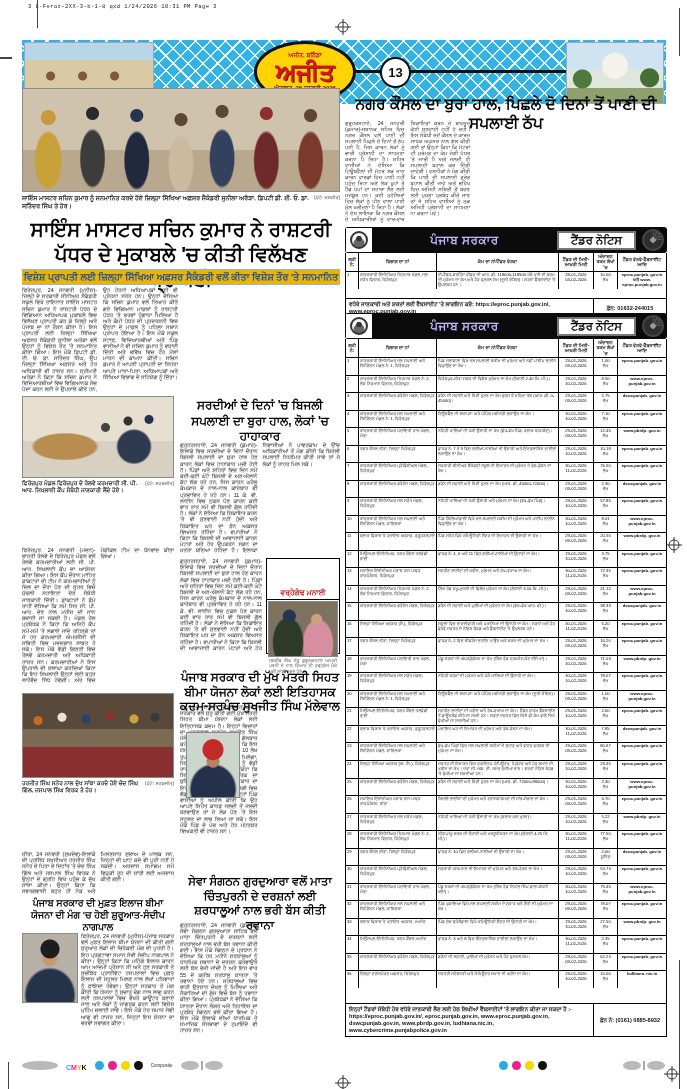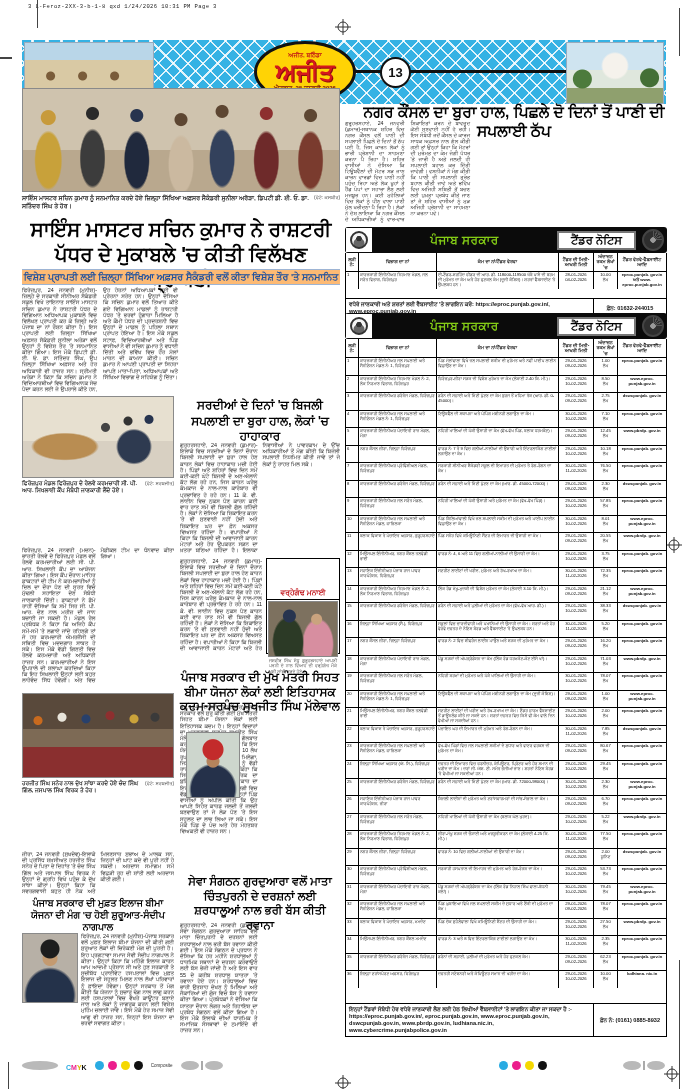--- a/index.html
+++ b/index.html
@@ -103,34 +103,34 @@
       radial-gradient(circle 7px at 50% 44%, #b4835c 0 6px, transparent 7px),
       radial-gradient(ellipse 24px 26px at 50% 88%, #25314a 0 90%, transparent 100%),
       linear-gradient(#cdd6cd 0 100%);}
   .photo-nagpal{
     background:
       radial-gradient(circle 10px at 50% 22%, #1d1d1d 0 9px, transparent 10px),
       radial-gradient(circle 8px at 50% 36%, #c49a70 0 7px, transparent 8px),
       radial-gradient(ellipse 26px 28px at 50% 90%, #24324a 0 90%, transparent 100%),
       linear-gradient(#b7b0a6 0 100%);}
   .subhead{position:absolute;font-weight:bold;color:#1b4fa0;text-align:center;font-size:9.5px;
-           background:#fdba74;border-top:1px solid #9db4d4;border-bottom:1px solid #9db4d4;}
+           background:#eab308;border-top:1px solid #9db4d4;border-bottom:1px solid #9db4d4;}
   
   .ann-box{position:absolute;border:1px solid #000;background:#fff;box-sizing:border-box;}
   .ann-title{font-weight:bold;color:#c01016;text-align:center;font-size:7.5px;line-height:12px;height:12px;border-bottom:1px solid #000;margin-top:28px;}
   .ann-photo{margin:1px;height:54px;border:1px solid #888;}
   .ann-cap{font-size:4.4px;line-height:5.4px;padding:0 2px;color:#333;text-align:justify;}
   
   .tender{position:absolute;left:345px;width:322px;}
   .thead-bar{height:26px;background:#0b0b0b;border-radius:3px;display:flex;align-items:center;position:relative;}
   .emblem-l{width:26px;height:24px;background:#fff;margin-left:1px;display:flex;align-items:center;justify-content:center;}
   .emblem-l .seal{width:18px;height:18px;border-radius:50%;border:2px solid #333;background:
        radial-gradient(circle 3px at 50% 40%, #333 0 2.5px, transparent 3px),
        radial-gradient(circle 6px at 50% 75%, #666 0 5px, transparent 6px),#f4f4f4;box-sizing:border-box;}
-  .gov-label{flex:1;text-align:center;color:#84cc16;font-weight:bold;font-size:12px;letter-spacing:.5px;}
+  .gov-label{flex:1;text-align:center;color:#c4b5fd;font-weight:bold;font-size:12px;letter-spacing:.5px;}
   .notice-label{background:#fff;color:#000;border:2px solid #777;font-weight:bold;font-size:11.5px;
                 padding:1px 12px;margin-right:6px;}
   .emblem-r{width:22px;height:22px;border-radius:50%;margin-right:3px;background:
       radial-gradient(circle 3px at 50% 50%, #999 0 2.5px, transparent 3px),
       conic-gradient(#555 0 10deg,#2e2e2e 10deg 20deg,#555 20deg 30deg,#2e2e2e 30deg 40deg,#555 40deg 50deg,#2e2e2e 50deg 60deg,#555 60deg 70deg,#2e2e2e 70deg 80deg,#555 80deg 90deg,#2e2e2e 90deg 360deg);
       border:2px solid #444;box-sizing:border-box;}
   .chead{display:flex;border:1px solid #000;border-top:none;font-weight:bold;font-size:4.7px;line-height:5.4px;text-align:center;background:#fff;}
   .chead>div{padding:1px;display:flex;align-items:center;justify-content:center;}
   .tcellb{border-right:1px solid #000;box-sizing:border-box;}
   .c-sr{width:13px;}.c-dept{width:78px;}.c-work{width:122px;}.c-date{width:35px;}.c-amt{width:24px;}.c-site{flex:1;border-right:none!important;}
@@ -247,21 +247,21 @@
 
   <h2 class="hl" style="left:168px;top:658px;width:160px;font-size:12px;line-height:14.5px;margin:12px;">ਪੰਜਾਬ ਸਰਕਾਰ ਦੀ ਮੁੱਖ ਮੰਤਰੀ ਸਿਹਤ ਬੀਮਾ ਯੋਜਨਾ ਲੋਕਾਂ ਲਈ ਇਤਿਹਾਸਕ ਕਦਮ-ਸਰਪੰਚ ਸੁਖਜੀਤ ਸਿੰਘ ਮੱਲੇਵਾਲ</h2>
   <div style="position:absolute;left:180px;top:704px;width:160px;height:168px;">
     <div class="body-sm cols-2" style="position:static;height:168px;">ਮੱਖੂ, 24 ਜਨਵਰੀ (ਗੁਰਮਿੰਦਰ)-ਪੰਜਾਬ ਸਰਕਾਰ ਵਲੋਂ ਸ਼ੁਰੂ ਕੀਤੀ ਗਈ ਮੁੱਖ ਮੰਤਰੀ ਸਿਹਤ ਬੀਮਾ ਯੋਜਨਾ ਲੋਕਾਂ ਲਈ ਇਤਿਹਾਸਕ ਕਦਮ ਹੈ। ਇਨ੍ਹਾਂ ਵਿਚਾਰਾਂ ਦਾ ਪ੍ਰਗਟਾਵਾ ਸਰਪੰਚ ਸੁਖਜੀਤ ਸਿੰਘ ਮੱਲੇਵਾਲ ਨੇ ਪੱਤਰਕਾਰਾਂ ਨਾਲ ਗੱਲਬਾਤ ਕਰਦਿਆਂ ਕੀਤਾ। ਉਨ੍ਹਾਂ ਕਿਹਾ ਕਿ ਇਸ ਯੋਜਨਾ ਤਹਿਤ ਹਰ ਪਰਿਵਾਰ ਨੂੰ 10 ਲੱਖ ਰੁਪਏ ਤੱਕ ਦਾ ਮੁਫ਼ਤ ਇਲਾਜ ਮਿਲੇਗਾ, ਜਿਸ ਨਾਲ ਗ਼ਰੀਬ ਪਰਿਵਾਰਾਂ ਨੂੰ ਵੱਡੀ ਰਾਹਤ ਮਿਲੇਗੀ। ਸਰਪੰਚ ਨੇ ਕਿਹਾ ਕਿ ਸਿਹਤ ਸਹੂਲਤਾਂ ਹਰ ਨਾਗਰਿਕ ਦਾ ਬੁਨਿਆਦੀ ਹੱਕ ਹਨ ਅਤੇ ਸਰਕਾਰ ਦਾ ਇਹ ਫ਼ੈਸਲਾ ਆਮ ਲੋਕਾਂ ਦੀ ਜ਼ਿੰਦਗੀ ਵਿਚ ਵੱਡਾ ਬਦਲਾਅ ਲਿਆਵੇਗਾ। ਉਨ੍ਹਾਂ ਪਿੰਡ ਵਾਸੀਆਂ ਨੂੰ ਅਪੀਲ ਕੀਤੀ ਕਿ ਉਹ ਆਪਣੇ ਸਿਹਤ ਕਾਰਡ ਜਲਦੀ ਤੋਂ ਜਲਦੀ ਬਣਵਾਉਣ ਤਾਂ ਜੋ ਲੋੜ ਪੈਣ 'ਤੇ ਇਸ ਸਹੂਲਤ ਦਾ ਲਾਭ ਲਿਆ ਜਾ ਸਕੇ। ਇਸ ਮੌਕੇ ਪਿੰਡ ਦੇ ਪੰਚ ਅਤੇ ਹੋਰ ਮੋਹਤਬਰ ਵਿਅਕਤੀ ਵੀ ਹਾਜ਼ਰ ਸਨ।</div>
     <div class="photo photo-sarpanch" style="left:6px;top:28px;width:54px;height:66px;"></div>
   </div>
 
   <h2 class="hl" style="left:180px;top:874px;width:160px;font-size:11.5px;line-height:14.5px;margin:0;">ਸੇਵਾ ਸੰਗਠਨ ਗੁਰਦੁਆਰਾ ਵਲੋਂ ਮਾਤਾ ਚਿੰਤਪੁਰਨੀ ਦੇ ਦਰਸ਼ਨਾਂ ਲਈ ਸ਼ਰਧਾਲੂਆਂ ਨਾਲ ਭਰੀ ਬੱਸ ਕੀਤੀ ਰਵਾਨਾ</h2>
   <div class="body-sm cols-2" style="left:180px;top:922px;width:160px;height:128px;">ਗੁਰੂਹਰਸਹਾਏ, 24 ਜਨਵਰੀ (ਕੁਮਾਰ)-ਸੇਵਾ ਸੰਗਠਨ ਗੁਰਦੁਆਰਾ ਸਾਹਿਬ ਵਲੋਂ ਮਾਤਾ ਚਿੰਤਪੁਰਨੀ ਦੇ ਦਰਸ਼ਨਾਂ ਲਈ ਸ਼ਰਧਾਲੂਆਂ ਨਾਲ ਭਰੀ ਬੱਸ ਰਵਾਨਾ ਕੀਤੀ ਗਈ। ਇਸ ਮੌਕੇ ਸੰਗਠਨ ਦੇ ਪ੍ਰਧਾਨ ਨੇ ਦੱਸਿਆ ਕਿ ਹਰ ਮਹੀਨੇ ਸ਼ਰਧਾਲੂਆਂ ਨੂੰ ਧਾਰਮਿਕ ਸਥਾਨਾਂ ਦੇ ਦਰਸ਼ਨ ਕਰਵਾਉਣ ਲਈ ਬੱਸ ਭੇਜੀ ਜਾਂਦੀ ਹੈ ਅਤੇ ਇਸ ਵਾਰ 55 ਦੇ ਕਰੀਬ ਸ਼ਰਧਾਲੂ ਯਾਤਰਾ 'ਤੇ ਰਵਾਨਾ ਹੋਏ ਹਨ। ਸ਼ਰਧਾਲੂਆਂ ਵਿਚ ਭਾਰੀ ਉਤਸ਼ਾਹ ਦੇਖਣ ਨੂੰ ਮਿਲਿਆ ਅਤੇ ਜੈਕਾਰਿਆਂ ਦੀ ਗੂੰਜ ਵਿਚ ਬੱਸ ਨੂੰ ਰਵਾਨਾ ਕੀਤਾ ਗਿਆ। ਪ੍ਰਬੰਧਕਾਂ ਨੇ ਦੱਸਿਆ ਕਿ ਯਾਤਰਾ ਦੌਰਾਨ ਲੰਗਰ ਅਤੇ ਰਿਹਾਇਸ਼ ਦਾ ਪ੍ਰਬੰਧ ਸੰਗਠਨ ਵਲੋਂ ਕੀਤਾ ਗਿਆ ਹੈ। ਇਸ ਮੌਕੇ ਇਲਾਕੇ ਦੀਆਂ ਧਾਰਮਿਕ ਤੇ ਸਮਾਜਿਕ ਸੰਸਥਾਵਾਂ ਦੇ ਨੁਮਾਇੰਦੇ ਵੀ ਹਾਜ਼ਰ ਸਨ।</div>
 
-  <h1 class="hl" style="left:345px;top:94px;width:322px;font-size:15.5px;line-height:19px;margin:8px;">ਨਗਰ ਕੌਂਸਲ ਦਾ ਬੁਰਾ ਹਾਲ, ਪਿਛਲੇ ਦੋ ਦਿਨਾਂ ਤੋਂ ਪਾਣੀ ਦੀ ਸਪਲਾਈ ਠੱਪ</h1>
+  <h1 class="hl" style="left:345px;top:94px;width:322px;font-size:15.5px;line-height:19px;margin:0;">ਨਗਰ ਕੌਂਸਲ ਦਾ ਬੁਰਾ ਹਾਲ, ਪਿਛਲੇ ਦੋ ਦਿਨਾਂ ਤੋਂ ਪਾਣੀ ਦੀ ਸਪਲਾਈ ਠੱਪ</h1>
   <div class="body-sm cols-5" style="left:345px;top:120px;width:322px;height:104px;font-size:5.2px;line-height:6px;">ਗੁਰੂਹਰਸਹਾਏ, 24 ਜਨਵਰੀ (ਕੁਮਾਰ)-ਸਥਾਨਕ ਸ਼ਹਿਰ ਵਿਚ ਨਗਰ ਕੌਂਸਲ ਵਲੋਂ ਪਾਣੀ ਦੀ ਸਪਲਾਈ ਪਿਛਲੇ ਦੋ ਦਿਨਾਂ ਤੋਂ ਠੱਪ ਪਈ ਹੈ, ਜਿਸ ਕਾਰਨ ਲੋਕਾਂ ਨੂੰ ਭਾਰੀ ਪ੍ਰੇਸ਼ਾਨੀ ਦਾ ਸਾਹਮਣਾ ਕਰਨਾ ਪੈ ਰਿਹਾ ਹੈ। ਸ਼ਹਿਰ ਵਾਸੀਆਂ ਨੇ ਦੱਸਿਆ ਕਿ ਟਿਊਬਵੈੱਲਾਂ ਦੀ ਮੋਟਰ ਸੜ ਜਾਣ ਕਾਰਨ ਵਾਰਡਾਂ ਵਿਚ ਪਾਣੀ ਨਹੀਂ ਪਹੁੰਚ ਰਿਹਾ ਅਤੇ ਲੋਕ ਖੂਹਾਂ ਤੇ ਹੈਂਡ ਪੰਪਾਂ ਦਾ ਸਹਾਰਾ ਲੈਣ ਲਈ ਮਜਬੂਰ ਹਨ। ਕਈ ਮੁਹੱਲਿਆਂ ਵਿਚ ਲੋਕਾਂ ਨੂੰ ਪੀਣ ਵਾਲਾ ਪਾਣੀ ਮੁੱਲ ਖਰੀਦਣਾ ਪੈ ਰਿਹਾ ਹੈ। ਲੋਕਾਂ ਨੇ ਦੋਸ਼ ਲਾਇਆ ਕਿ ਨਗਰ ਕੌਂਸਲ ਦੇ ਅਧਿਕਾਰੀਆਂ ਨੂੰ ਵਾਰ-ਵਾਰ ਸ਼ਿਕਾਇਤਾਂ ਕਰਨ ਦੇ ਬਾਵਜੂਦ ਕੋਈ ਸੁਣਵਾਈ ਨਹੀਂ ਹੋ ਰਹੀ। ਇਸ ਸੰਬੰਧੀ ਜਦੋਂ ਕੌਂਸਲ ਦੇ ਕਾਰਜ ਸਾਧਕ ਅਫ਼ਸਰ ਨਾਲ ਗੱਲ ਕੀਤੀ ਗਈ ਤਾਂ ਉਨ੍ਹਾਂ ਕਿਹਾ ਕਿ ਮੋਟਰਾਂ ਦੀ ਮੁਰੰਮਤ ਦਾ ਕੰਮ ਜੰਗੀ ਪੱਧਰ 'ਤੇ ਜਾਰੀ ਹੈ ਅਤੇ ਜਲਦੀ ਹੀ ਸਪਲਾਈ ਬਹਾਲ ਕਰ ਦਿੱਤੀ ਜਾਵੇਗੀ। ਵਸਨੀਕਾਂ ਨੇ ਮੰਗ ਕੀਤੀ ਕਿ ਪਾਣੀ ਦੀ ਸਪਲਾਈ ਤੁਰੰਤ ਬਹਾਲ ਕੀਤੀ ਜਾਵੇ ਅਤੇ ਭਵਿੱਖ ਵਿਚ ਅਜਿਹੀ ਸਥਿਤੀ ਤੋਂ ਬਚਣ ਲਈ ਪੁਖ਼ਤਾ ਪ੍ਰਬੰਧ ਕੀਤੇ ਜਾਣ ਤਾਂ ਜੋ ਸ਼ਹਿਰ ਵਾਸੀਆਂ ਨੂੰ ਮੁੜ ਅਜਿਹੀ ਪ੍ਰੇਸ਼ਾਨੀ ਦਾ ਸਾਹਮਣਾ ਨਾ ਕਰਨਾ ਪਵੇ।</div>
 
   <div class="tender" style="top:227px;">
     <div class="thead-bar">
       <div class="emblem-l">
           <div class="seal"></div>
         </div>
       <div class="gov-label">ਪੰਜਾਬ ਸਰਕਾਰ</div>
       <div class="notice-label">ਟੈਂਡਰ ਨੋਟਿਸ</div>
       <div class="emblem-r"></div>

